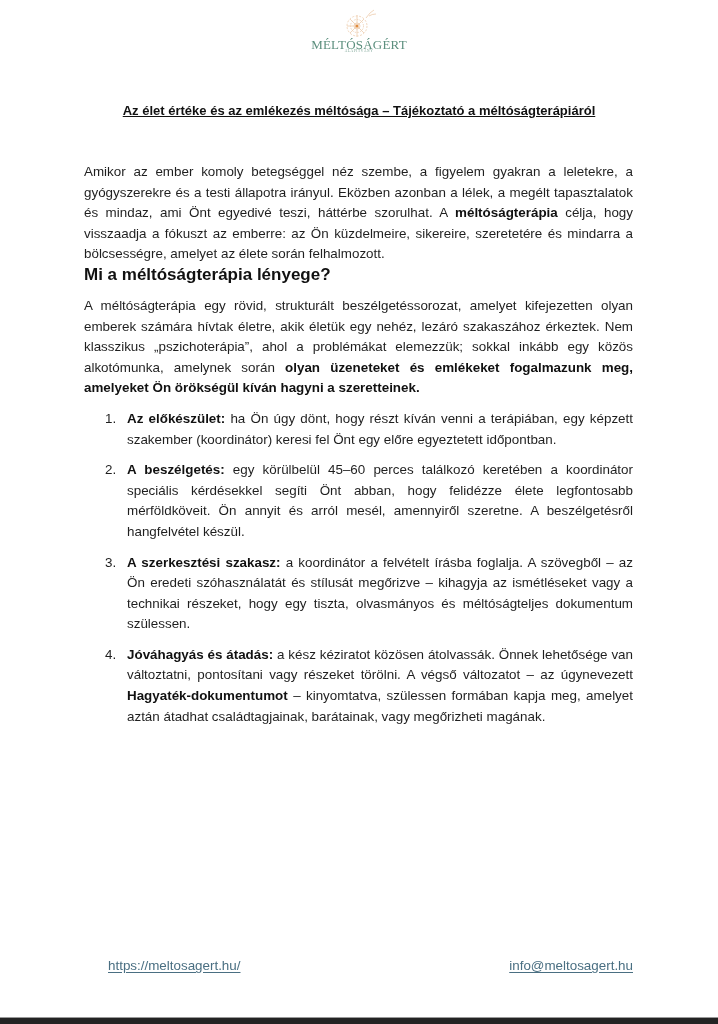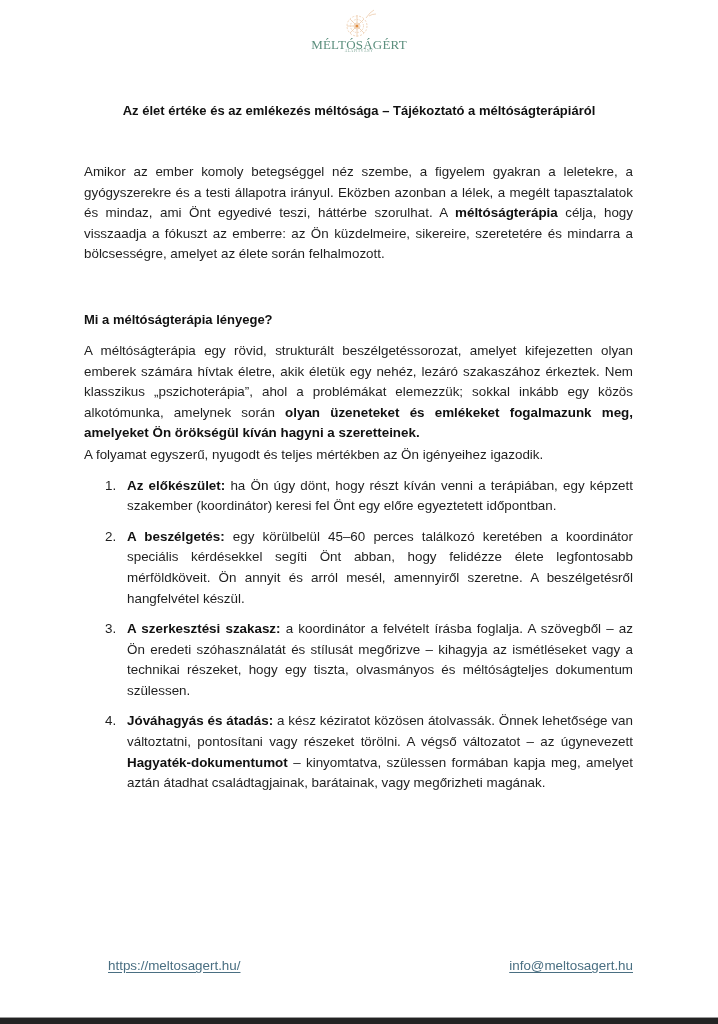--- a/index.html
+++ b/index.html
@@ -35,33 +35,34 @@
     }
     .doc-title {
       position: absolute;
       left: 0; right: 0;
       top: 103px;
       text-align: center;
       font-weight: bold;
       font-size: 13px;
       color: #111;
       margin: 0;
+      text-decoration: underline;
     }
     .content {
       position: absolute;
       left: 84px;
       width: 549px;
       top: 162px;
       font-size: 13.4px;
       line-height: 20.6px;
     }
     p { margin: 0; text-align: justify; }
-    .p-intro { margin-bottom: 45px; }
+    .p-intro { }
     h2 {
-      font-size: 13px;
+      font-size: 17px;
       font-weight: bold;
       margin: 0 0 11px 0;
       line-height: 20px;
       color: #111;
     }
     .p-gap { margin-bottom: 1px; }
     .p-section-end { margin-bottom: 44px; }
     ol {
       margin: 10px 0 0 0;
       padding: 0;
@@ -124,21 +125,20 @@
 </div>
 
 <h1 class="doc-title">Az élet értéke és az emlékezés méltósága – Tájékoztató a méltóságterápiáról</h1>
 
 <div class="content">
   <p class="p-intro"><span>Amikor az ember komoly betegséggel néz szembe, a figyelem gyakran a leletekre, a gyógyszerekre és a testi állapotra irányul. Eközben azonban a lélek, a megélt tapasztalatok és mindaz, ami Önt egyedivé teszi, háttérbe szorulhat. A </span><b>méltóságterápia</b><span> célja, hogy visszaadja a fókuszt az emberre: az Ön küzdelmeire, sikereire, szeretetére és mindarra a bölcsességre, amelyet az élete során felhalmozott.</span></p>
 
   <h2>Mi a méltóságterápia lényege?</h2>
   <p class="p-gap"><span>A méltóságterápia egy rövid, strukturált beszélgetéssorozat, amelyet kifejezetten olyan emberek számára hívtak életre, akik életük egy nehéz, lezáró szakaszához érkeztek. Nem klasszikus „pszichoterápia”, ahol a problémákat elemezzük; sokkal inkább egy közös alkotómunka, amelynek során </span><b>olyan üzeneteket és emlékeket fogalmazunk meg, amelyeket Ön örökségül kíván hagyni a szeretteinek.</b></p>
 
-  <p>A folyamat egyszerű, nyugodt és teljes mértékben az Ön igényeihez igazodik.</p>
 
   <ol>
     <li>
       <span class="num">1.</span><b>Az előkészület:</b><span> ha Ön úgy dönt, hogy részt kíván venni a terápiában, egy képzett szakember (koordinátor) keresi fel Önt egy előre egyeztetett időpontban.</span>
     </li>
     <li>
       <span class="num">2.</span><b>A beszélgetés:</b><span> egy körülbelül 45–60 perces találkozó keretében a koordinátor speciális kérdésekkel segíti Önt abban, hogy felidézze élete legfontosabb mérföldköveit. Ön annyit és arról mesél, amennyiről szeretne. A beszélgetésről hangfelvétel készül.</span>
     </li>
     <li>
       <span class="num">3.</span><b>A szerkesztési szakasz:</b><span> a koordinátor a felvételt írásba foglalja. A szövegből – az Ön eredeti szóhasználatát és stílusát megőrizve – kihagyja az ismétléseket vagy a technikai részeket, hogy egy tiszta, olvasmányos és méltóságteljes dokumentum szülessen.</span>

